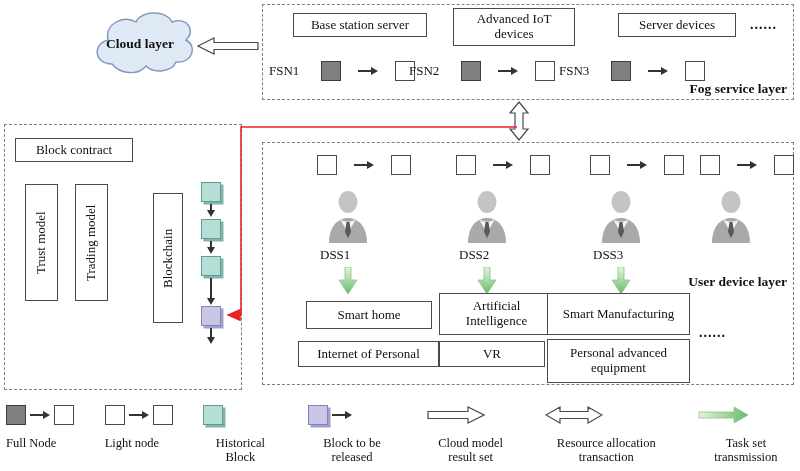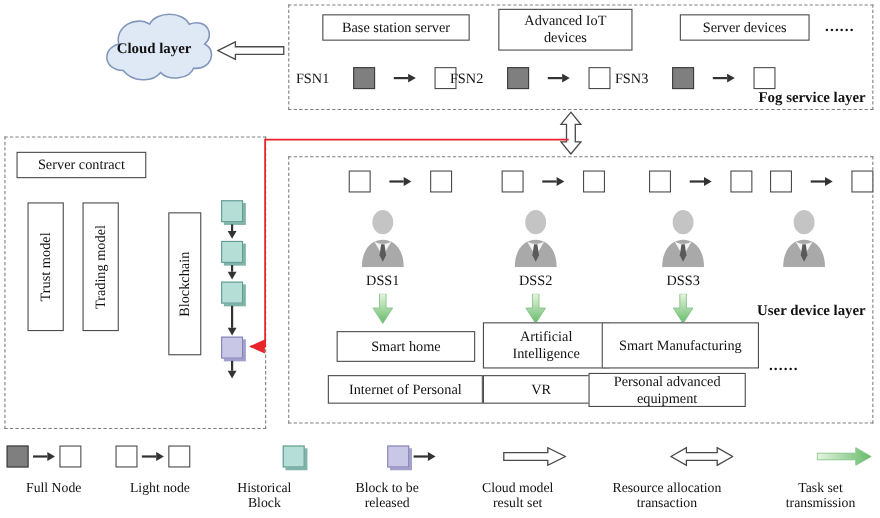--- a/index.html
+++ b/index.html
@@ -13,25 +13,25 @@
   .sq.dark{background:#7f7f7f;border-color:#3d3d3d}
   .harrow{position:relative;width:13px;height:2px;background:#333;flex:0 0 auto;margin-right:7px}
   .harrow::after{content:"";position:absolute;right:-7px;top:-3px;border-left:7px solid #333;border-top:4px solid transparent;border-bottom:4px solid transparent}
   .varrow{position:absolute;width:2px;background:#333}
   .varrow::after{content:"";position:absolute;left:-3px;bottom:-7px;border-top:7px solid #333;border-left:4px solid transparent;border-right:4px solid transparent}
   .block{width:20px;height:20px;background:#b5ded7;border:1px solid #639a91;box-shadow:2.5px 2.5px 0 #80b4ab;box-sizing:border-box;flex:0 0 auto}
   .block.purple{background:#c9c7e6;border-color:#8583b5;box-shadow:2.5px 2.5px 0 #a19fcc}
   .abs{position:absolute}
   .nodepair{position:absolute;display:flex;align-items:center;gap:17px;font-size:13px}
   .nodepair .nlabel{margin-right:5px}
-  .dss-label{position:absolute;width:56px;text-align:center;font-size:13px}
+  .dss-label{position:absolute;width:56px;font-size:13px}
   .svgabs{position:absolute}
   .overlay{position:absolute;left:0;top:0;pointer-events:none;z-index:6}
   .legend{position:absolute;left:0;top:396px;width:800px;box-sizing:border-box;display:flex;justify-content:space-between;align-items:flex-start;padding:4px 6px 0 6px}
-  .lg-item{display:flex;flex-direction:column;align-items:flex-end;gap:6px}
+  .lg-item{display:flex;flex-direction:column;align-items:flex-start;gap:6px}
   .lg-sym{height:30px;display:flex;align-items:center;gap:4px}
   .lg-label{font-size:12.5px;text-align:center;line-height:1.12}
   .cloud-wrap{position:absolute;display:flex;align-items:center;justify-content:center}
   .cloud-text{position:absolute;font-weight:bold;font-size:13.5px;top:30px;width:100%;text-align:center}
 </style>
 </head>
 <body>
 
 <div class="canvas">
 
@@ -88,21 +88,21 @@
     </div>
 
     <div class="layer-title" style="right:6px;bottom:2px">Fog service layer</div>
   </div>
 
   <svg class="svgabs" style="left:508px;top:101px" width="22" height="40">
     <polygon points="11,1 20,12 15,12 15,28 20,28 11,39 2,28 7,28 7,12 2,12" fill="#fff" stroke="#4a4a4a" stroke-width="1.2"></polygon>
   </svg>
 
   <div class="dashed" style="left:4px;top:124px;width:238px;height:266px">
-    <div class="obox" style="left:10px;top:13px;width:118px;height:24px">Server contract</div>
+    <div class="obox" style="left:10px;top:13px;width:118px;height:24px">Block contract</div>
     <div class="obox vbox" style="left:20px;top:59px;width:33px;height:117px">Trust model</div>
     <div class="obox vbox" style="left:70px;top:59px;width:33px;height:117px">Trading model</div>
     <div class="obox vbox" style="left:148px;top:68px;width:30px;height:130px">Blockchain</div>
 
     <span class="block abs" style="left:196px;top:57px"></span>
     <span class="varrow" style="left:205px;top:79px;height:6px"></span>
     <span class="block abs" style="left:196px;top:94px"></span>
     <span class="varrow" style="left:205px;top:116px;height:6px"></span>
     <span class="block abs" style="left:196px;top:131px"></span>
     <span class="varrow" style="left:205px;top:153px;height:20px"></span>
@@ -171,21 +171,21 @@
     </svg>
     <svg class="svgabs" style="left:348px;top:124px" width="20" height="28">
       <polygon points="7,0 13,0 13,13 19,13 10,27 1,13 7,13" fill="url(#ggradV)" stroke="#86c486" stroke-width="0.8"></polygon>
     </svg>
 
     <div class="obox" style="left:43px;top:158px;width:126px;height:28px">Smart home</div>
     <div class="obox" style="left:35px;top:198px;width:141px;height:26px">Internet of Personal</div>
     <div class="obox" style="left:176px;top:150px;width:115px;height:42px">Artificial Intelligence</div>
     <div class="obox" style="left:176px;top:198px;width:106px;height:26px">VR</div>
     <div class="obox" style="left:284px;top:150px;width:143px;height:42px">Smart Manufacturing</div>
-    <div class="obox" style="left:272px;top:196px;width:143px;height:31px">Personal advanced equipment</div>
+    <div class="obox" style="left:284px;top:196px;width:143px;height:44px">Personal advanced equipment</div>
 
     <div class="dots" style="left:436px;top:182px">......</div>
     <div class="layer-title" style="right:6px;top:131px">User device layer</div>
   </div>
 
   <svg class="overlay" width="800" height="471">
     <polyline points="517,127 241,127 241,315 228,315" fill="none" stroke="#e8232a" stroke-width="1.6" marker-end="url(#redArr)"></polyline>
   </svg>
 
   <div class="legend">

